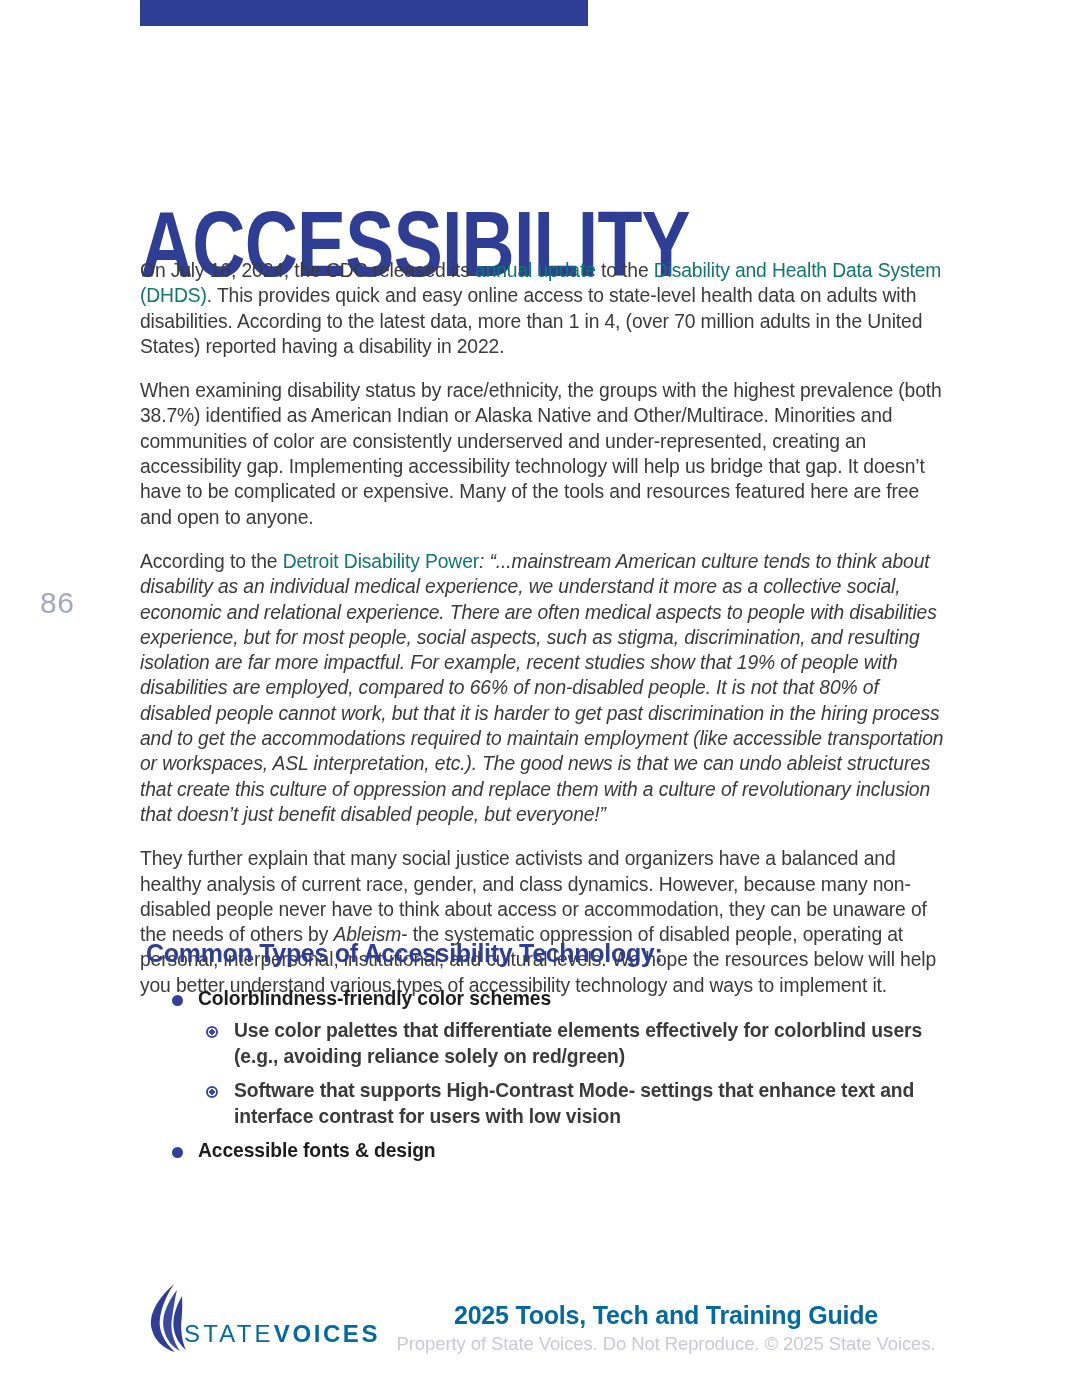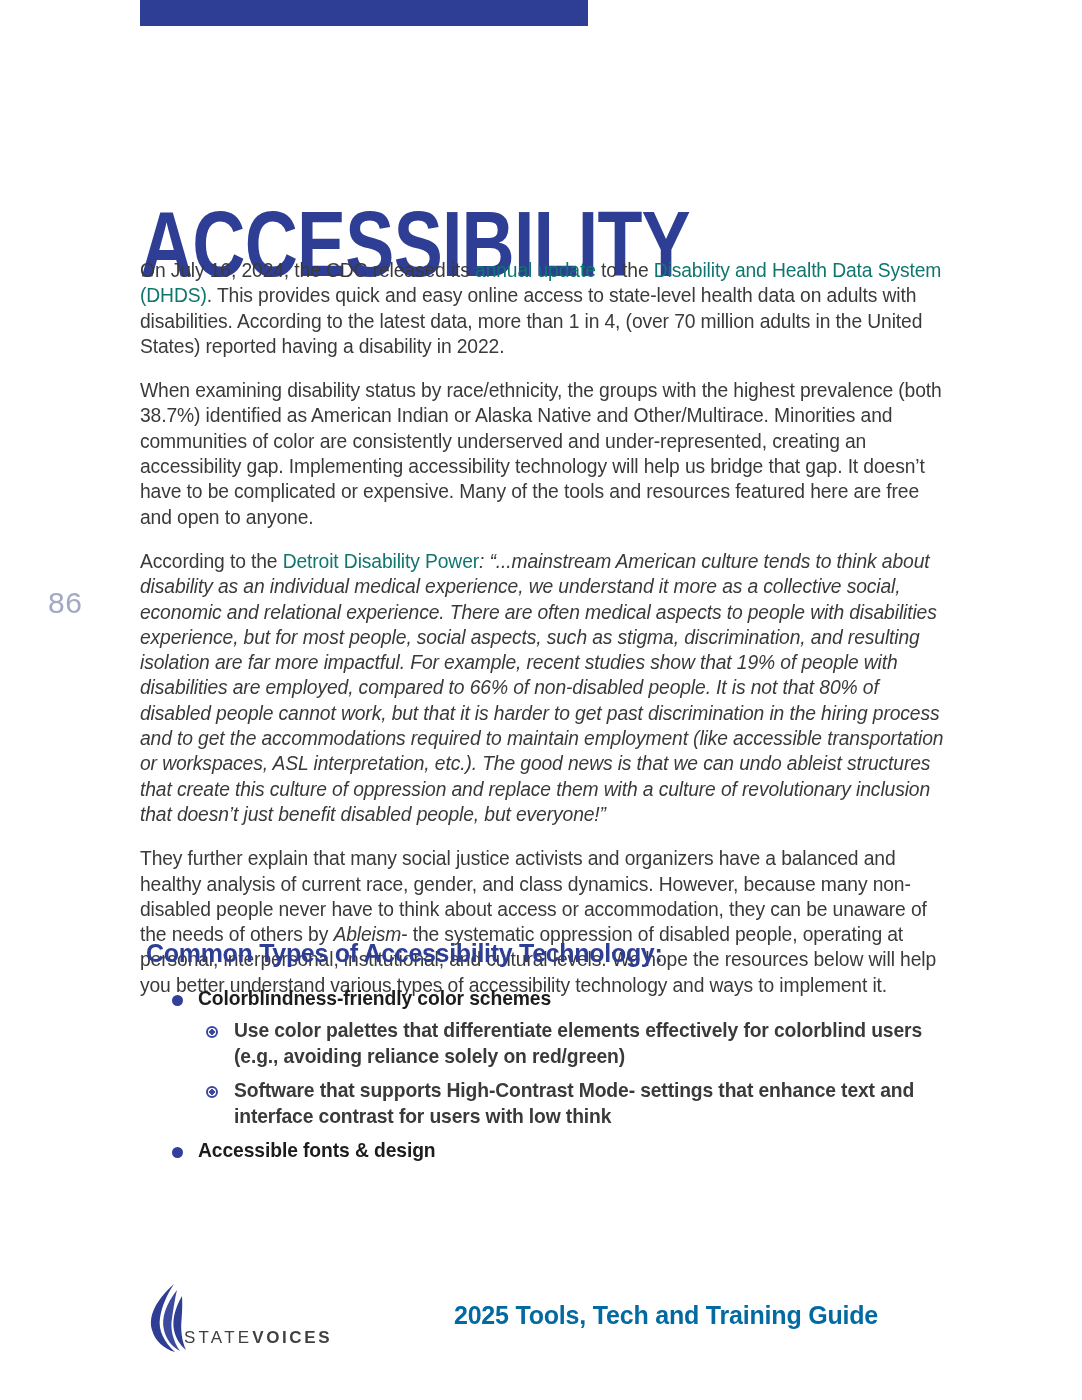--- a/index.html
+++ b/index.html
@@ -22,21 +22,21 @@
     left: 140px;
     top: 0;
     width: 448px;
     height: 26px;
     background: #2f3e95;
   }
 
   
   .page-number {
     position: absolute;
-    left: 48px;
+    left: 40px;
     top: 586px;
     font-size: 30px;
     color: #a3a8c4;
     letter-spacing: 0.5px;
     font-weight: 400;
   }
 
   
   .page {
     position: absolute;
@@ -186,23 +186,23 @@
     top: 0;
     display: flex;
     align-items: flex-end;
   }
   .logo-mark {
     width: 46px;
     height: 72px;
     display: block;
   }
   .logo-word {
-    font-size: 17px;
+    font-size: 24px;
     letter-spacing: 3.2px;
-    color: #404040;
+    color: #0369a1;
     font-weight: 400;
     margin-left: -6px;
     padding-bottom: 6px;
     white-space: nowrap;
     text-align: center;
   }
   .logo-word b { font-weight: 700; letter-spacing: 2.6px; }
 
   .footer-right {
     position: absolute;
@@ -259,21 +259,21 @@
       <li class="lvl1-item">
         <span class="bullet-1"></span>
         <span class="lvl1-label">Colorblindness-friendly color schemes</span>
         <ul class="lvl2">
           <li class="lvl2-item">
             <span class="bullet-2"></span>
             <span class="lvl2-text">Use color palettes that differentiate elements effectively for colorblind users (e.g., avoiding reliance solely on red/green)</span>
           </li>
           <li class="lvl2-item">
             <span class="bullet-2"></span>
-            <span class="lvl2-text">Software that supports High-Contrast Mode- settings that enhance text and interface contrast for users with low think</span>
+            <span class="lvl2-text">Software that supports High-Contrast Mode- settings that enhance text and interface contrast for users with low vision</span>
           </li>
         </ul>
       </li>
 
       <li class="lvl1-item">
         <span class="bullet-1"></span>
         <span class="lvl1-label">Accessible fonts &amp; design</span>
       </li>
 
     </ul>
@@ -285,17 +285,18 @@
       <svg class="logo-mark" viewBox="0 0 46 72" aria-hidden="true">
         <path d="M30 2 C12 18, 4 34, 8 48 C11 59, 20 67, 31 70 C20 60, 14 48, 16 36 C17.6 25, 23 12, 30 2 Z" fill="#2f3e95"></path>
         <path d="M33 8 C22 22, 17 36, 20 48 C22 57, 28 65, 36 69 C29 59, 26 47, 28 36 C29.6 26, 31 16, 33 8 Z" fill="#3c4aa0"></path>
         <path d="M38 14 C31 26, 28 38, 30 48 C31.6 56, 36 63, 42 68 C37.5 58, 36.5 47, 37.6 37 C38.4 28, 38.4 20, 38 14 Z" fill="#2f3e95"></path>
       </svg>
       <span class="logo-word"><span>STATE</span><b>VOICES</b></span>
     </div>
 
     <div class="footer-right">
       <div class="footer-title">2025 Tools, Tech and Training Guide</div>
+      <div class="footer-copy">Property of State Voices. Do Not Reproduce. © 2025 State Voices.</div>
     </div>
 
   </div>
 
 </div>
 
 </body></html>

